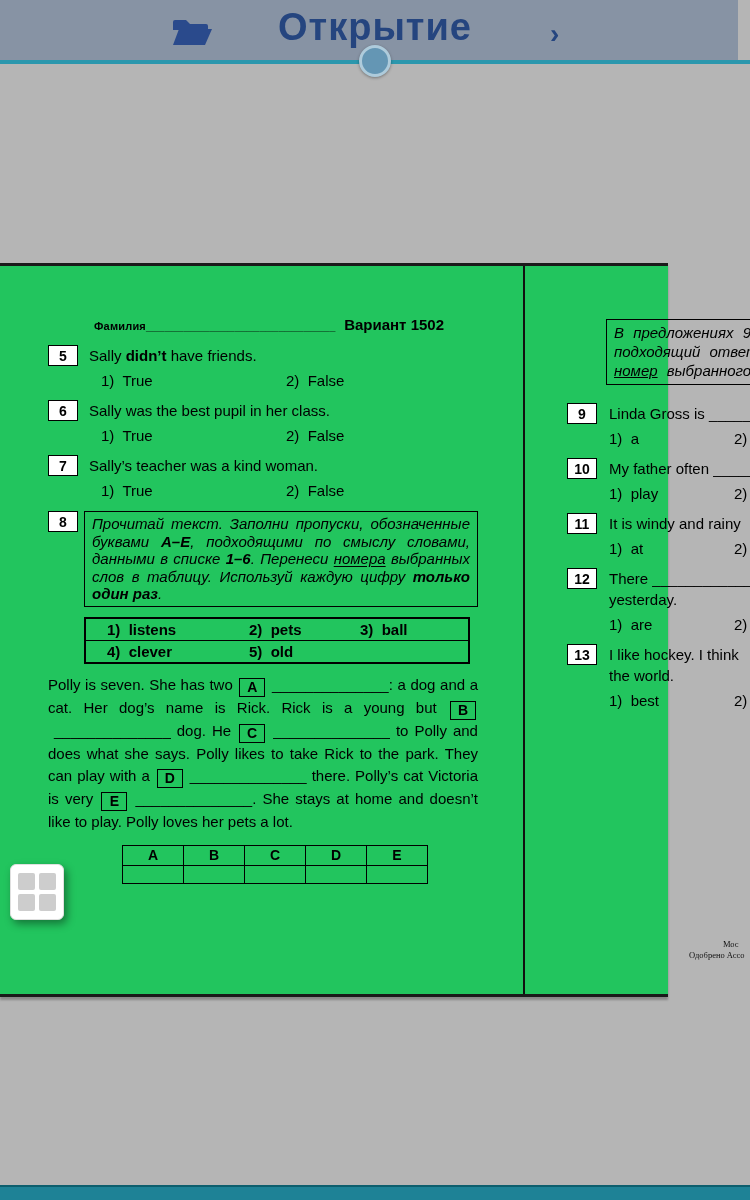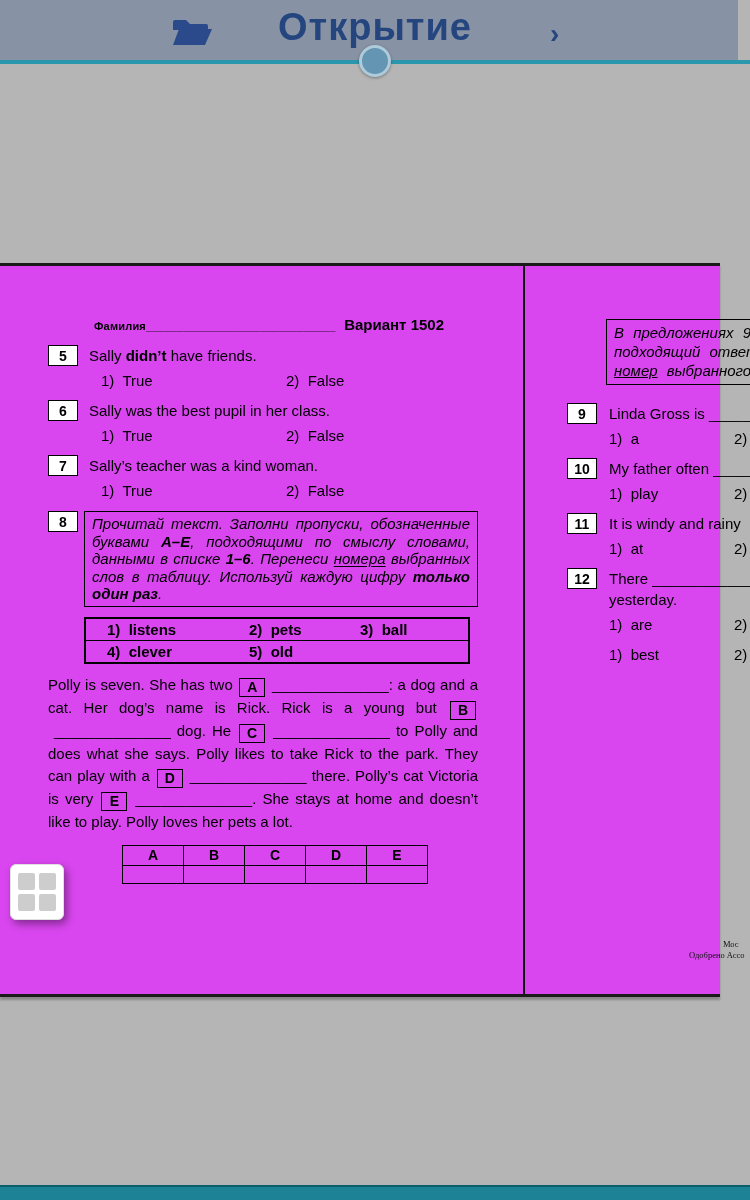--- a/index.html
+++ b/index.html
@@ -22,22 +22,22 @@
     font-size:28px; line-height:28px; font-weight:bold; color: var(--header-text, #25457f);
     cursor:pointer; padding:0; }
 
   .accent-line { position:absolute; top:60px; left:0; width:750px; height:4px;
     background: var(--accent-teal, #2b97ad); }
   .slider-handle { position:absolute; top:45px; left:359px; width:32px; height:32px;
     border-radius:50%; background:#6496b4; border:3px solid #aecbdb;
     box-shadow:0 1px 3px rgba(0,0,0,.35); cursor:grab; }
 
   
-  .document { position:absolute; top:263px; left:0; width:720px; height:734px;
-    background:#d946ef; border-top:3px solid #1a1a1a; border-bottom:3px solid #1a1a1a;
+  .document { position:absolute; top:263px; left:0; width:668px; height:734px;
+    background:#22c55e; border-top:3px solid #1a1a1a; border-bottom:3px solid #1a1a1a;
     box-shadow:0 3px 2px rgba(0,0,0,.25); }
   .page-divider { position:absolute; top:0; bottom:0; left:523px; width:2px; background:#111; }
 
   .left-page  { position:absolute; top:0; left:0; width:523px; height:100%; overflow:hidden; }
   .right-page { position:absolute; top:0; left:525px; width:225px; height:100%; overflow:hidden; }
   .lp-inner { padding:50px 45px 0 48px; }
   .rp-inner { padding:53px 0 0 42px; }
 
   .name-row { display:flex; align-items:baseline; margin-left:46px; margin-bottom:12px; }
   .surname { font-size:11px; font-weight:bold; letter-spacing:.2px; }
@@ -276,20 +276,27 @@
             <div>yesterday.</div>
           </div>
         </div>
         <div class="opts-r">
           <span class="opt first">1)  are</span>
           <span class="opt">2)</span>
         </div>
       </div>
 
       <div class="rq">
+        <div class="qrow">
+          <span class="numbox">13</span>
+          <div class="rqtext">
+            <div>I like hockey. I think</div>
+            <div>the world.</div>
+          </div>
+        </div>
         <div class="opts-r">
           <span class="opt first">1)  best</span>
           <span class="opt">2)</span>
         </div>
       </div>
     </div>
 
     <div class="page-footer-r">
       <div class="fr1">Мос</div>
       <div>Одобрено Ассо</div>

